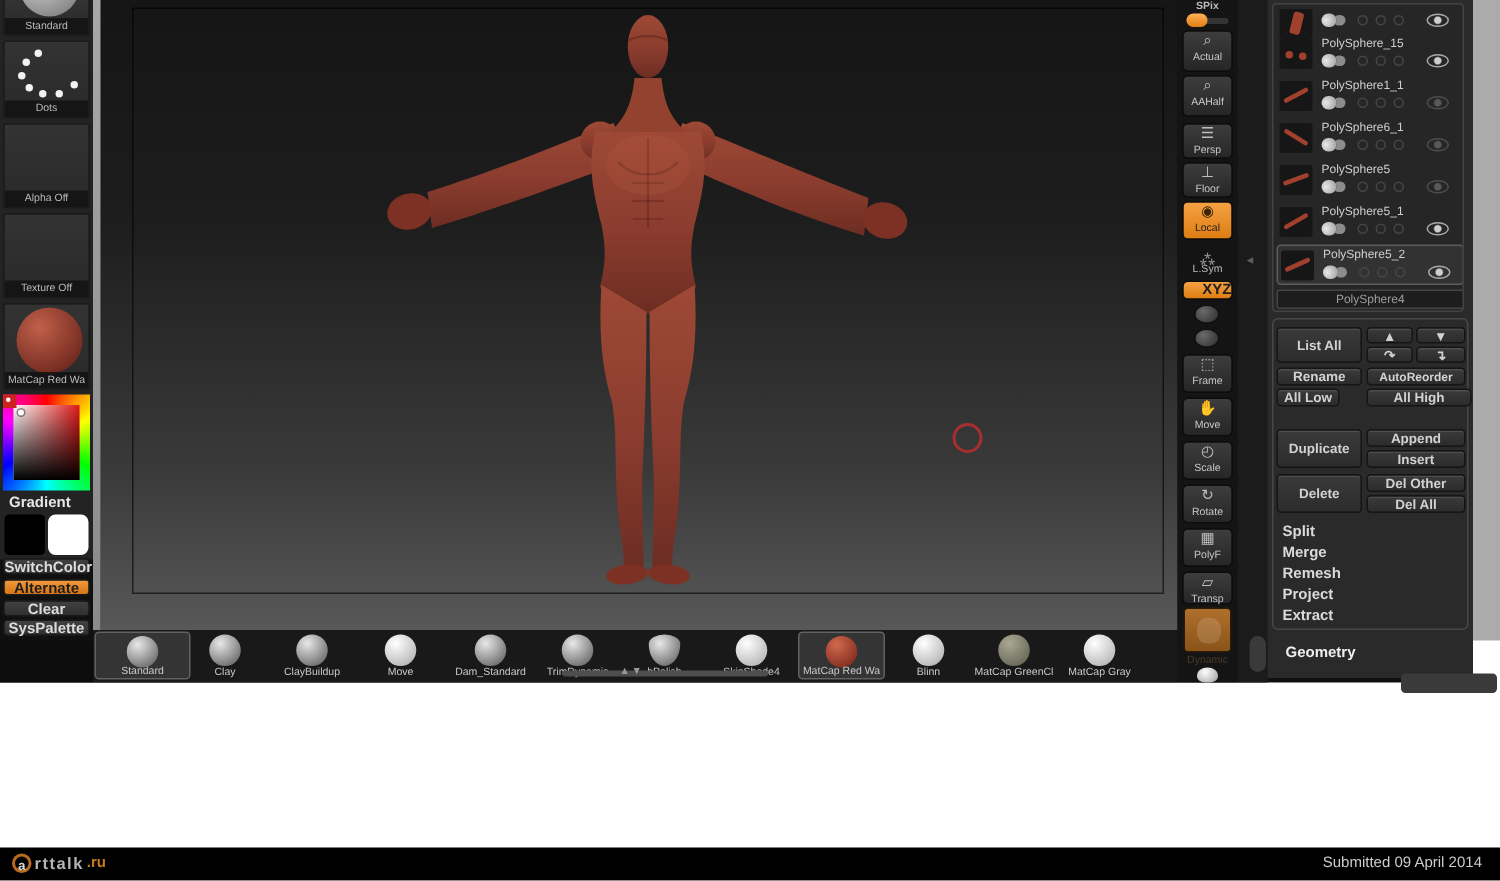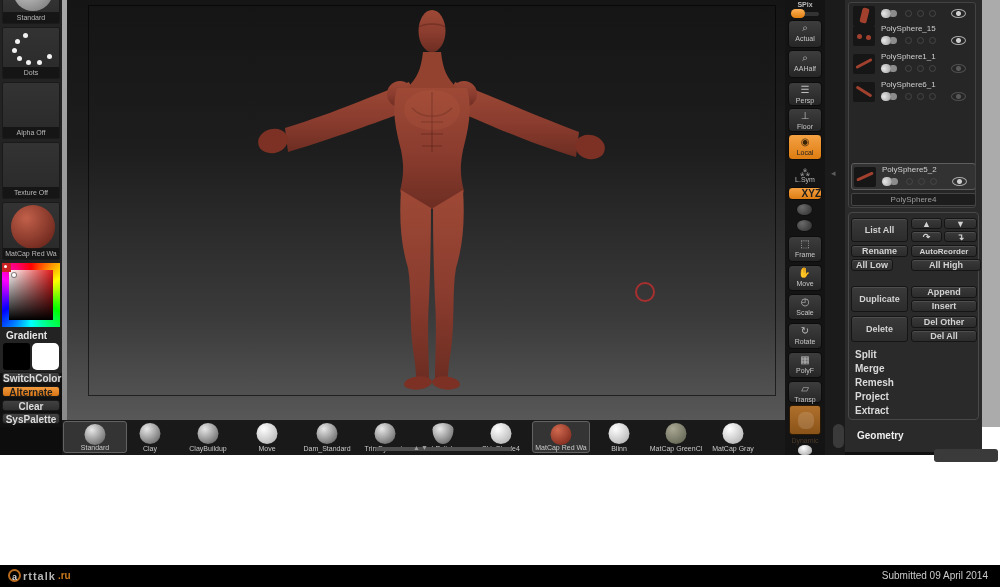--- a/index.html
+++ b/index.html
@@ -301,20 +301,46 @@
             </span>
           <div class="sub-name">PolySphere6_1</div>
           <div class="sub-icons">
             <span class="tgl2"></span>
             <span class="dimi" style="left:24px;"></span>
             <span class="dimi" style="left:36px;"></span>
             <span class="dimi" style="left:48px;"></span>
             <span class="eye dim" style="left:70px;"></span>
           </div>
         </div>
+        <div class="sub-row" style="top:104px;">
+          <span class="thumb">
+              <i class="mark-stroke" style="transform:rotate(-20deg);"></i>
+            </span>
+          <div class="sub-name">PolySphere5</div>
+          <div class="sub-icons">
+            <span class="tgl2"></span>
+            <span class="dimi" style="left:24px;"></span>
+            <span class="dimi" style="left:36px;"></span>
+            <span class="dimi" style="left:48px;"></span>
+            <span class="eye dim" style="left:70px;"></span>
+          </div>
+        </div>
+        <div class="sub-row" style="top:132px;">
+          <span class="thumb">
+              <i class="mark-stroke" style="transform:rotate(-30deg);"></i>
+            </span>
+          <div class="sub-name">PolySphere5_1</div>
+          <div class="sub-icons">
+            <span class="tgl2"></span>
+            <span class="dimi" style="left:24px;"></span>
+            <span class="dimi" style="left:36px;"></span>
+            <span class="dimi" style="left:48px;"></span>
+            <span class="eye" style="left:70px;"></span>
+          </div>
+        </div>
         <div class="sub-row selected" style="top:160px;">
           <span class="thumb">
               <i class="mark-stroke" style="transform:rotate(-24deg);"></i>
             </span>
           <div class="sub-name">PolySphere5_2</div>
           <div class="sub-icons">
             <span class="tgl2"></span>
             <span class="dimi" style="left:24px;"></span>
             <span class="dimi" style="left:36px;"></span>
             <span class="dimi" style="left:48px;"></span>

